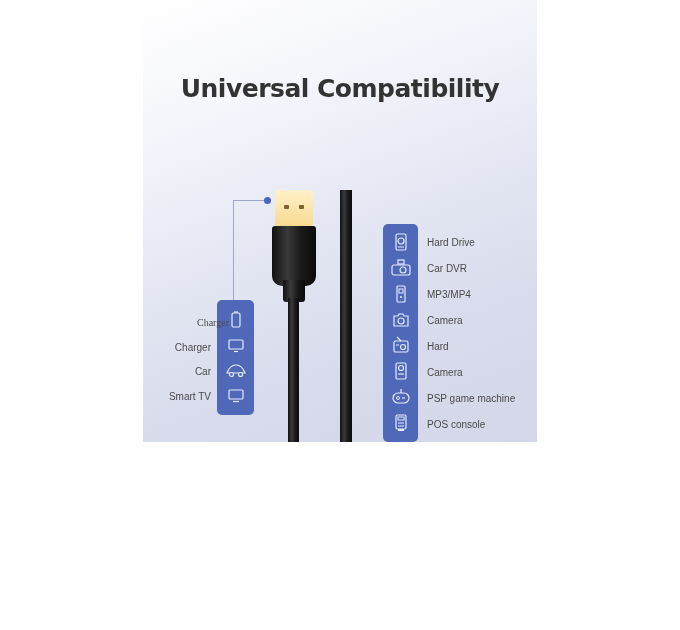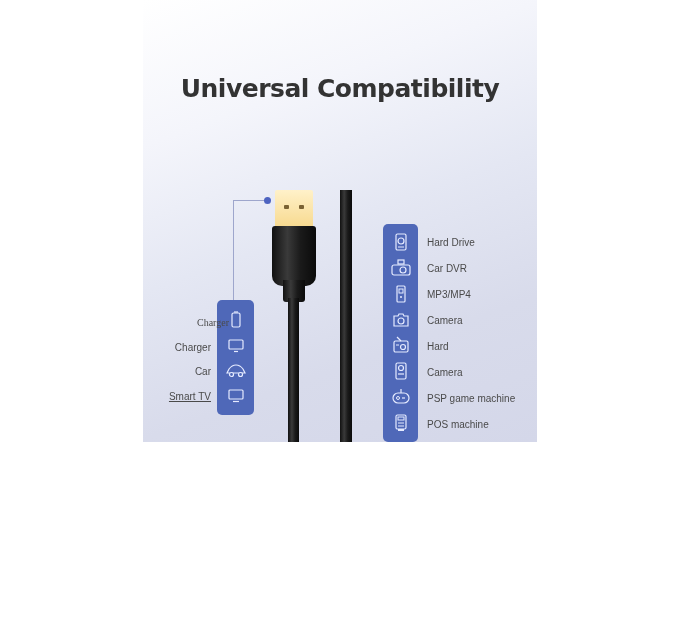--- a/index.html
+++ b/index.html
@@ -52,21 +52,21 @@
       <svg width="18" height="16" viewBox="0 0 18 16">
           <rect x="2" y="2" width="14" height="9" rx="1" fill="none" stroke="#e6ebff" stroke-width="1.2"></rect>
           <line x1="6" y1="13.5" x2="12" y2="13.5" stroke="#e6ebff" stroke-width="1.2"></line>
         </svg>
     </div>
   </div>
 
   <div class="label left" style="right:308px;top:317px;font-family:Liberation Serif, serif;">Charger</div>
   <div class="label left" style="right:326px;top:342px;">Charger</div>
   <div class="label left" style="right:326px;top:366px;text-align:center;">Car</div>
-  <div class="label left" style="right:326px;top:391px;text-decoration:underline;">Smart TV</div>
+  <div class="label left" style="right:326px;top:391px;">Smart TV</div>
 
   <div class="gold" style="left:132px;top:190px;width:38px;height:38px;border-radius:2px 2px 0 0;">
     <div class="slot" style="left:9px;top:15px;width:5px;height:4px;"></div>
     <div class="slot" style="left:24px;top:15px;width:5px;height:4px;"></div>
   </div>
   <div class="cable" style="left:129px;top:226px;width:44px;height:60px;border-radius:3px 3px 10px 10px;"></div>
   <div class="cable" style="left:140px;top:280px;width:22px;height:22px;border-radius:0 0 3px 3px;"></div>
   <div class="cable" style="left:145px;top:298px;width:11px;height:270px;border-radius:0 0 1px 1px;"></div>
 
   <div class="cable" style="left:197px;top:190px;width:12px;height:300px;"></div>
@@ -142,14 +142,14 @@
     </div>
   </div>
 
   <div class="label" style="left:284px;top:237px;">Hard Drive</div>
   <div class="label" style="left:284px;top:263px;">Car DVR</div>
   <div class="label" style="left:284px;top:289px;text-align:center;">MP3/MP4</div>
   <div class="label" style="left:284px;top:315px;">Camera</div>
   <div class="label" style="left:284px;top:341px;">Hard</div>
   <div class="label" style="left:284px;top:367px;">Camera</div>
   <div class="label" style="left:284px;top:393px;">PSP game machine</div>
-  <div class="label" style="left:284px;top:419px;">POS machine</div>
+  <div class="label" style="left:284px;top:419px;">POS console</div>
 </div>
 
 </body></html>

